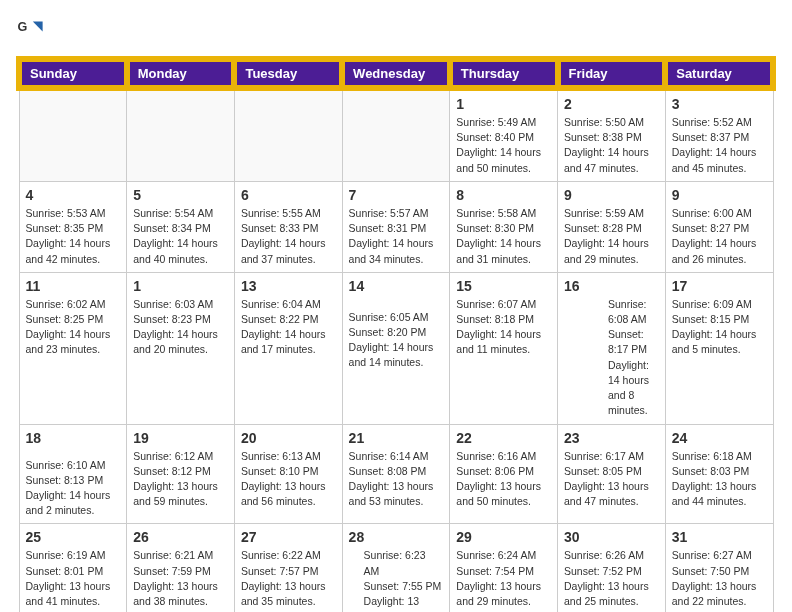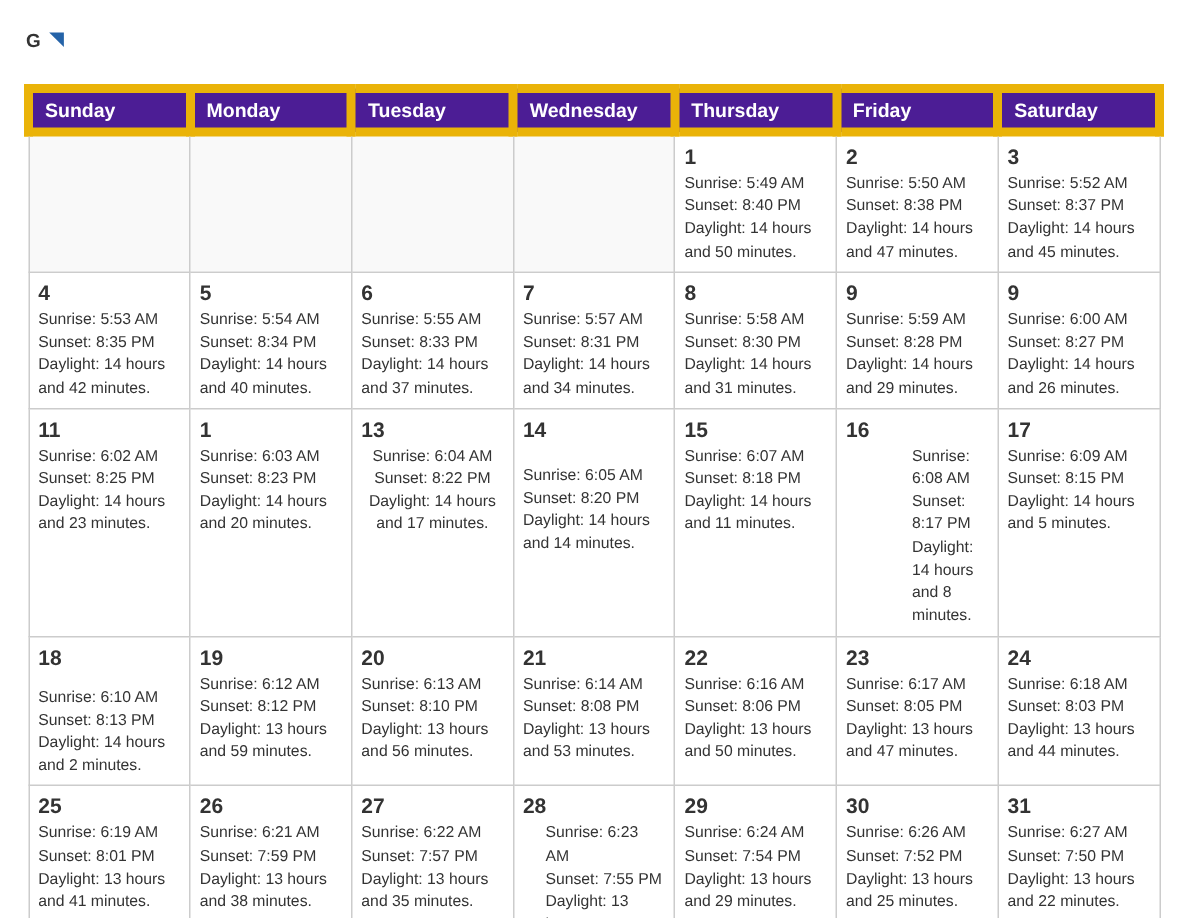--- a/index.html
+++ b/index.html
@@ -204,21 +204,21 @@
         </td>
         <td>
           <span class="day-num">1</span>
           <div class="day-info" style="white-space: pre-line;">Sunrise: 6:03 AM
 Sunset: 8:23 PM
 Daylight: 14 hours
 and 20 minutes.</div>
         </td>
         <td>
           <span class="day-num">13</span>
-          <div class="day-info" style="white-space: pre-line; text-align: center;">Sunrise: 6:04 AM
+          <div class="day-info" style="white-space: pre-line;">Sunrise: 6:04 AM
 Sunset: 8:22 PM
 Daylight: 14 hours
 and 17 minutes.</div>
         </td>
         <td>
           <span class="day-num">14</span>
           <div class="day-info" style="white-space: pre-line; margin-top: 16px;">Sunrise: 6:05 AM
 Sunset: 8:20 PM
 Daylight: 14 hours
 and 14 minutes.</div>

